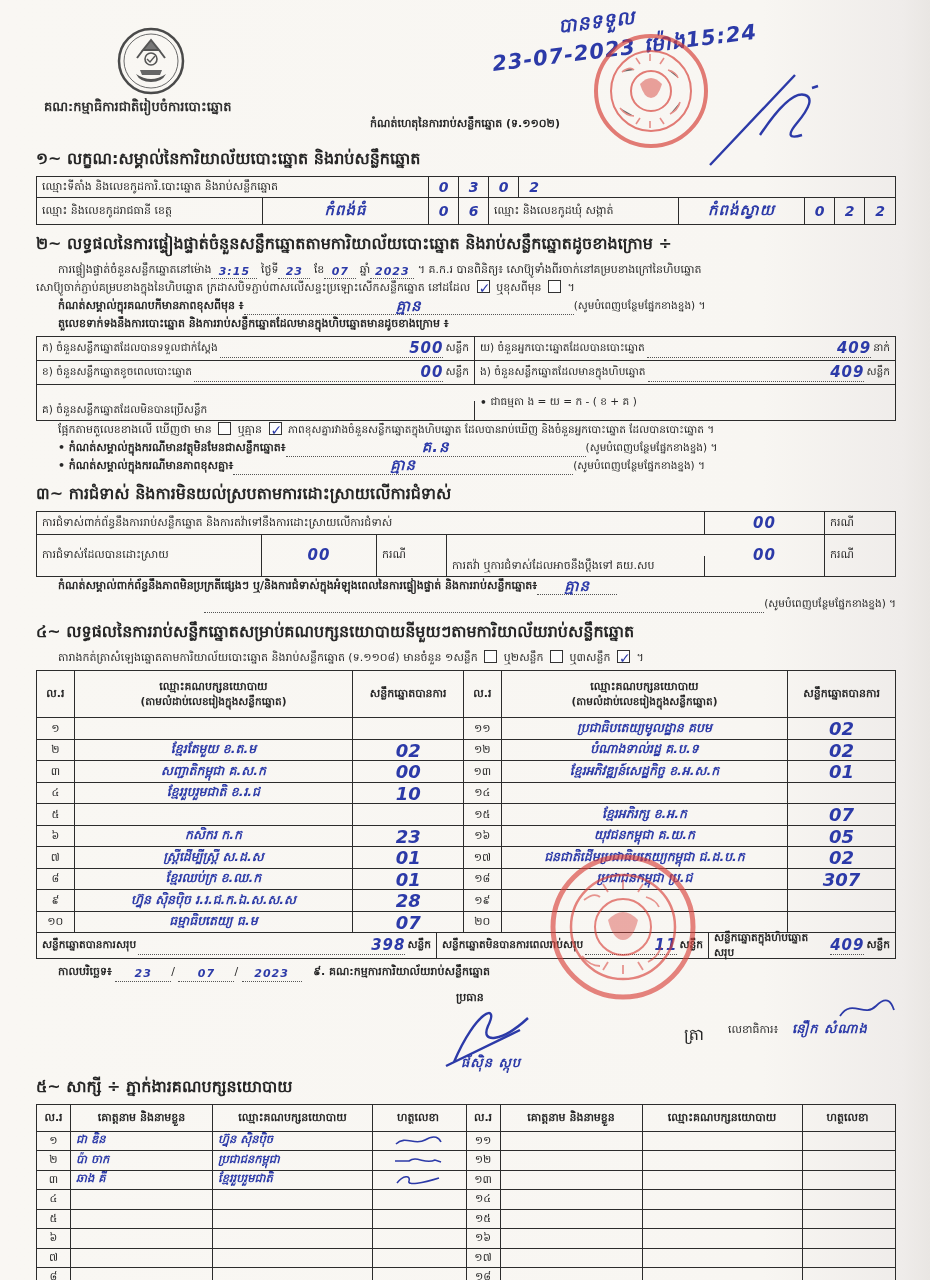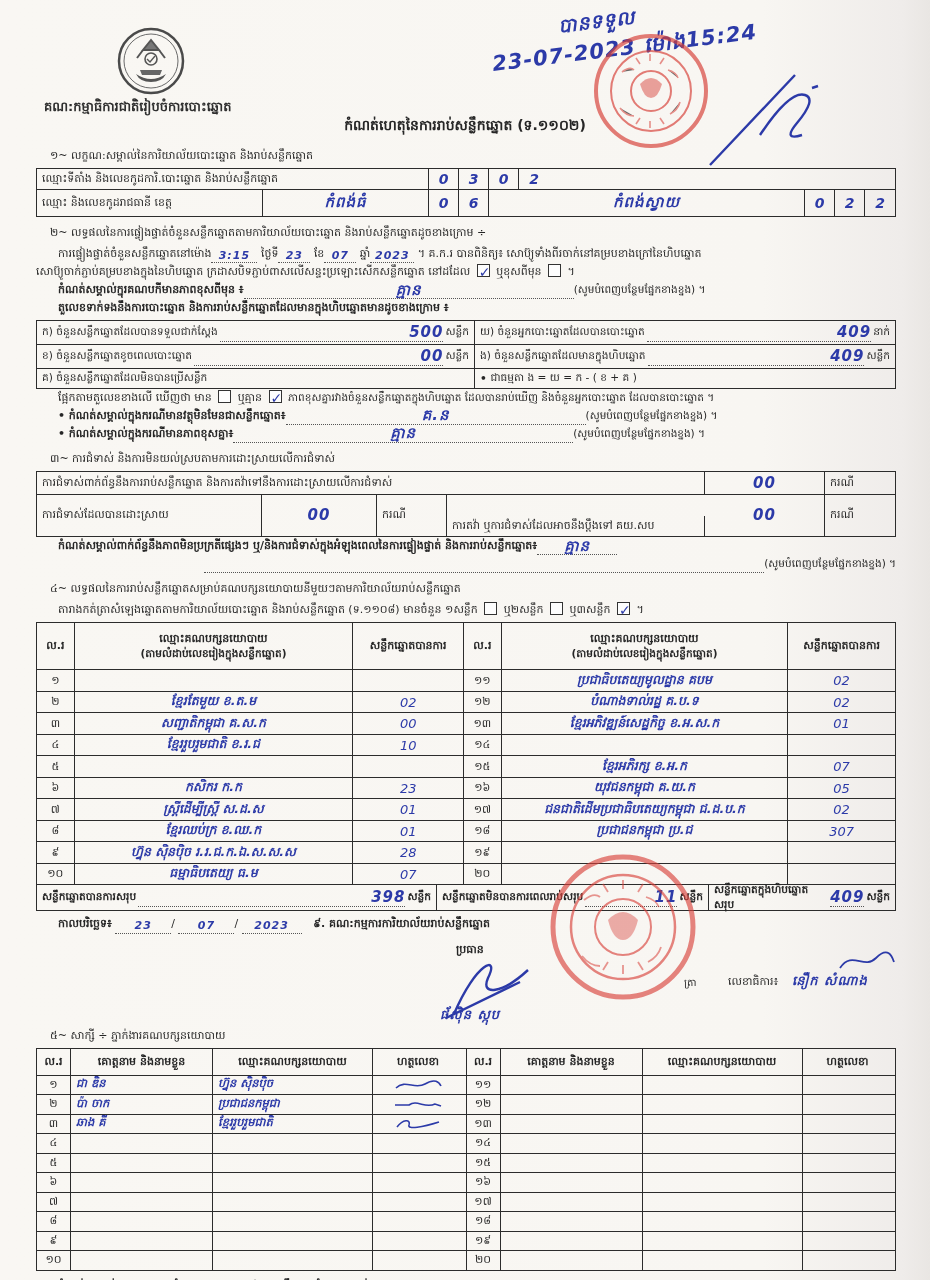--- a/index.html
+++ b/index.html
@@ -11,58 +11,58 @@
   }
   .content { position:relative; padding:10px 34px 0 36px; }
   .b { font-weight:bold; }
   .hw { color:#2c3aa8; font-weight:bold; font-style:italic; letter-spacing:1px; }
   .hw-lg { font-size:15px; }
   .small { font-size:10.5px; }
 
   
   .emblem { position:absolute; top:26px; left:116px; }
   .org-name { position:absolute; top:98px; left:44px; font-size:13px; font-weight:bold; color:#2f2f2f; }
-  .form-title { position:absolute; top:116px; left:0; width:100%; text-align:center; font-size:14px; font-weight:bold; }
+  .form-title { position:absolute; top:116px; left:0; width:100%; text-align:center; font-size:11px; font-weight:bold; }
   .received { position:absolute; top:6px; left:490px; transform:rotate(-7deg); color:#2c3aa8; }
   .received .l1 { font-size:19px; margin-left:70px; }
   .received .l2 { font-size:21px; }
   .stamp { position:absolute; opacity:.85; }
   .stamp-top { top:32px; left:592px; }
   .stamp-sig { top:852px; left:548px; }
   .sig-top { position:absolute; top:60px; left:700px; }
 
   
   .tbl { border:1.6px solid #2c2c2c; }
   .trow { display:flex; align-items:stretch; }
   .trow + .trow { border-top:1.4px solid #2c2c2c; }
   .tc { border-right:1.4px solid #2c2c2c; padding:2px 5px; font-size:11px; display:flex; align-items:center; }
   .tc:last-child { border-right:none; }
   .codebox { width:30px; justify-content:center; color:#2c3aa8; font-weight:bold; font-style:italic; font-size:14px; }
 
-  .sec-head { font-size:11px; font-weight:normal; margin:8px 0 4px 14px; }
+  .sec-head { font-size:16px; font-weight:bold; margin:8px 0 4px 0; }
   .para { font-size:11px; line-height:1.65; }
   .indent { padding-left:22px; }
   .dotfill { display:inline-block; border-bottom:1.5px dotted #555; text-align:center; vertical-align:bottom; line-height:1.1; }
   .cb { display:inline-block; width:13px; height:13px; border:1.5px solid #333; vertical-align:-2px; margin:0 3px; position:relative; background:#fdfdfd; }
   .cb.checked::after { content:"✓"; position:absolute; left:1px; top:-4px; color:#2c3aa8; font-size:14px; font-weight:bold; }
 
   .counts .tc { font-size:10.6px; }
   .flexfill { flex:1; border-bottom:1.5px dotted #555; text-align:right; margin:0 2px; }
 
   
   .t4 .hcell { justify-content:center; text-align:center; font-weight:bold; padding:1px 3px; }
   .t4 .r { height:21.5px; overflow:hidden; }
   .t4 .hr { height:46px; overflow:hidden; }
   .t4 .no { width:38px; justify-content:center; }
   .t4 .party { width:282px; }
   .t4 .votes { width:112px; justify-content:center; }
   .t4 .party2 { width:290px; }
   .t4 .votes2 { width:108px; justify-content:center; border-right:none; }
   .t4 .pv { color:#2c3aa8; font-weight:bold; font-style:italic; font-size:12.5px; width:100%; text-align:center; white-space:nowrap; overflow:hidden; }
-  .t4 .vv { color:#2c3aa8; font-weight:normal; font-style:italic; font-size:13px; }
+  .t4 .vv { color:#2c3aa8; font-weight:bold; font-style:italic; font-size:18px; }
 
   
   .t5 .hcell { justify-content:center; text-align:center; font-weight:bold; }
   .t5 .r { height:19.5px; overflow:hidden; }
   .t5 .no { width:34px; justify-content:center; }
   .t5 .nm { width:142px; }
   .t5 .pt { width:160px; }
   .t5 .sg { width:90px; justify-content:center; }
   .t5 .sg2 { border-right:none; }
   .t5 .hwv { color:#2c3aa8; font-weight:bold; font-style:italic; font-size:11.5px; white-space:nowrap; }
@@ -124,20 +124,21 @@
         <div class="tc codebox">0</div>
         <div class="tc codebox">2</div>
       </div>
       <div class="trow">
         <div class="tc" style="width:226px;">ឈ្មោះ និងលេខកូដរាជធានី ខេត្ត</div>
         <div class="tc" style="width:166px; justify-content:center;">
             <span class="hw hw-lg">កំពង់ធំ</span>
           </div>
         <div class="tc codebox">0</div>
         <div class="tc codebox">6</div>
+        <div class="tc" style="width:190px;">ឈ្មោះ និងលេខកូដឃុំ សង្កាត់</div>
         <div class="tc" style="flex:1; justify-content:center;">
             <span class="hw hw-lg">កំពង់ស្វាយ</span>
           </div>
         <div class="tc codebox">0</div>
         <div class="tc codebox">2</div>
         <div class="tc codebox">2</div>
       </div>
     </div>
 
     <div class="sec-head">២~ លទ្ធផលនៃការផ្ទៀងផ្ទាត់ចំនួនសន្លឹកឆ្នោតតាមការិយាល័យបោះឆ្នោត និងរាប់សន្លឹកឆ្នោតដូចខាងក្រោម ÷</div>
@@ -179,21 +180,21 @@
             <span class="flexfill"><span class="hw hw-lg">00</span></span>
             <span>សន្លឹក</span>
           </div>
         <div class="tc" style="flex:1;">
             <span>ង) ចំនួនសន្លឹកឆ្នោតដែលមានក្នុងហិបឆ្នោត</span>
             <span class="flexfill"><span class="hw hw-lg">409</span></span>
             <span>សន្លឹក</span>
           </div>
       </div>
       <div class="trow">
-        <div class="tc" style="width:438px;">
+        <div class="tc" style="width:438px;margin-top:16px;">
             <span>គ) ចំនួនសន្លឹកឆ្នោតដែលមិនបានប្រើ</span>
             <span>សន្លឹក</span>
           </div>
         <div class="tc" style="flex:1;">
             <span class="b">•&nbsp;</span>
             <span>ជាធម្មតា ង = យ = ក - ( ខ + គ )</span>
           </div>
       </div>
     </div>
 
@@ -453,22 +454,22 @@
       <span class="dotfill" style="min-width:56px;"><span class="hw">07</span></span>/
       <span class="dotfill" style="min-width:60px;"><span class="hw">2023</span></span>
       <span class="b" style="margin-left:8px;">៩. គណ:កម្មការការិយាល័យរាប់សន្លឹកឆ្នោត</span>
     </div>
 
     <div class="sign-area">
       <div class="b" style="position:absolute; left:420px; top:8px;">ប្រធាន</div>
       <svg style="position:absolute; left:400px; top:18px;" width="110" height="68" viewBox="0 0 110 68">
         <path d="M18 62 C 40 10, 64 2, 52 26 C 44 44, 66 42, 92 18 M10 66 L84 30" stroke="#2c3aa8" stroke-width="2.4" fill="none"></path>
       </svg>
-      <div class="hw" style="position:absolute; left:404px; top:72px; font-size:13px;">ផ័ស៊ិន ស្កុប</div>
-      <div style="position:absolute; left:648px; top:42px; font-size:10px;">ត្រា</div>
+      <div class="hw" style="position:absolute; left:425px; top:72px; font-size:13px;">ផ័ស៊ិន ស្កុប</div>
+      <div style="position:absolute; left:648px; top:42px; font-size:16px;">ត្រា</div>
       <div style="position:absolute; left:692px; top:40px; font-size:11px;">លេខាធិការ៖</div>
       <span class="hw" style="position:absolute; left:756px; top:38px; font-size:13px;">នឿក សំណាង</span>
       <svg style="position:absolute; left:800px; top:14px;" width="60" height="26" viewBox="0 0 60 26">
         <path d="M4 20 C 16 2, 28 22, 40 10 S 56 8, 58 14" stroke="#2c3aa8" stroke-width="1.8" fill="none"></path>
       </svg>
     </div>
 
     <div class="sec-head">៥~ សាក្សី ÷ ភ្នាក់ងារគណបក្សនយោបាយ</div>
     <div style="display:flex;">
       <div class="tbl t5" style="flex:1; border-right:none;">

